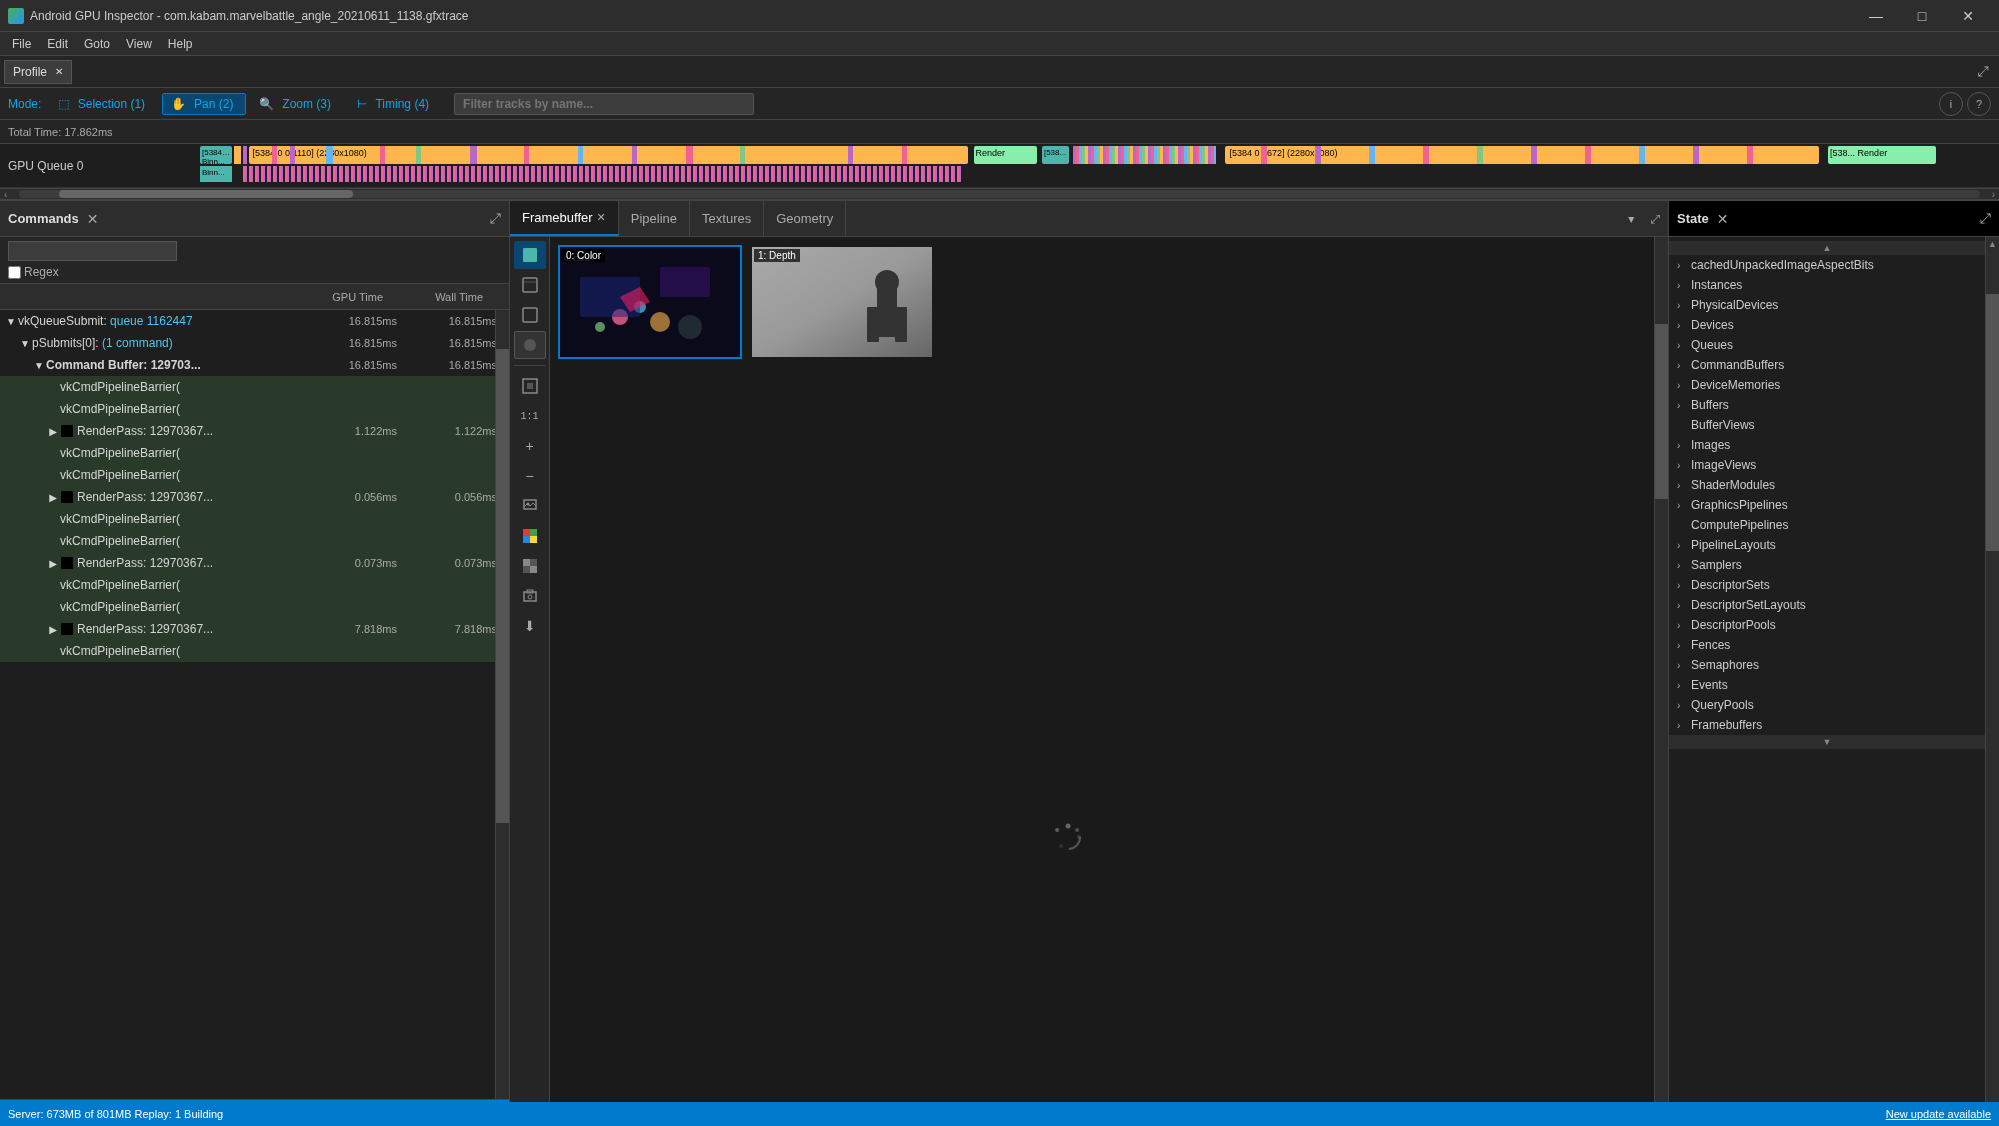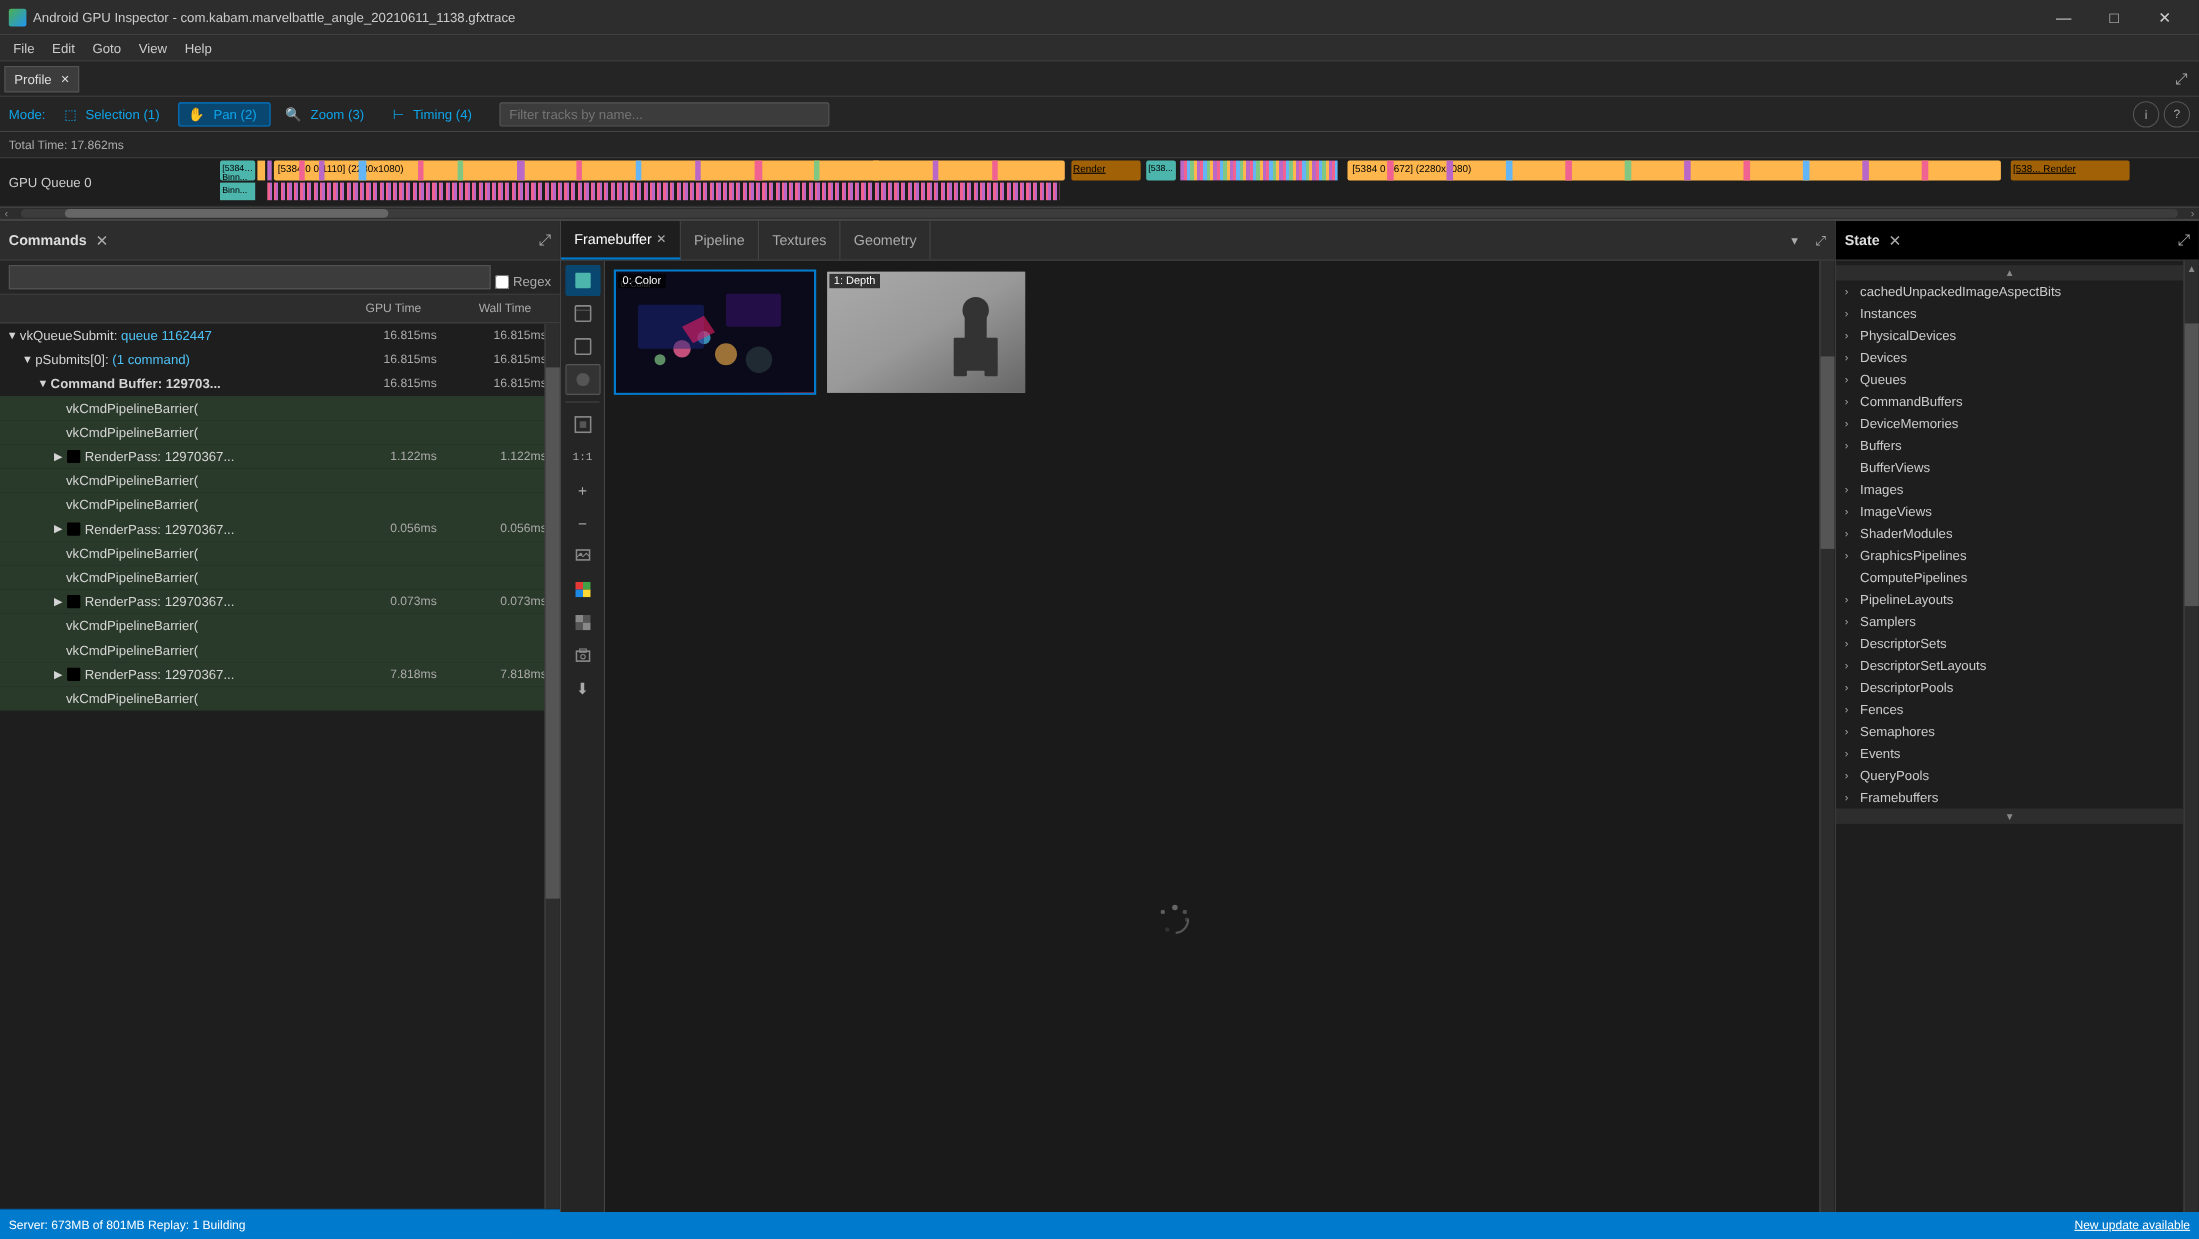--- a/index.html
+++ b/index.html
@@ -19,51 +19,51 @@
     #profile-tab-bar { display: flex; align-items: center; height: 32px; background: #252526; border-bottom: 1px solid #444; padding: 0 4px; }
     .profile-tab { display: flex; align-items: center; gap: 4px; padding: 4px 8px; background: #3c3c3c; border: 1px solid #555; font-size: 12px; color: #ddd; cursor: pointer; }
     .profile-tab .tab-close { font-size: 10px; cursor: pointer; margin-left: 4px; }
     .expand-btn { margin-left: auto; width: 24px; height: 24px; display: flex; align-items: center; justify-content: center; cursor: pointer; color: #aaa; font-size: 14px; }
 
     
     #mode-bar { display: flex; align-items: center; height: 32px; background: #252526; border-bottom: 1px solid #444; padding: 0 8px; gap: 4px; }
     #mode-bar span { color: #0ea5e9; margin-right: 4px; }
     .mode-btn { display: flex; align-items: center; gap: 4px; padding: 3px 8px; background: none; border: 1px solid transparent; color: #ccc; cursor: pointer; font-size: 12px; border-radius: 2px; }
     .mode-btn.active { background: #094771; border-color: #007acc; color: #fff; }
-    #filter-input { margin-left: 8px; flex: 1; max-width: 300px; background: #3c3c3c; border: 1px solid #555; color: #ccc; padding: 2px 8px; font-size: 12px; height: 22px; border-radius: 2px; }
+    #filter-input { margin-left: 8px; flex: 1; max-width: 300px; background: #3c3c3c; border: 1px solid #555; color: #ccc; padding: 2px 8px; font-size: 12px; height: 22px; border-radius: 2px; font-weight: bold; }
     .help-btn { margin-left: auto; width: 24px; height: 24px; display: flex; align-items: center; justify-content: center; cursor: pointer; color: #aaa; border: 1px solid #555; border-radius: 50%; font-size: 11px; }
 
     
     #timeline-area { background: #1e1e1e; border-bottom: 1px solid #444; }
     #time-ruler { display: flex; align-items: center; height: 24px; background: #252526; border-bottom: 1px solid #444; padding: 0 8px; font-size: 11px; color: #aaa; }
     #time-ruler-total { width: 200px; }
     #time-ruler-ticks { flex: 1; display: flex; align-items: center; position: relative; height: 100%; }
     .time-tick { position: absolute; color: #888; font-size: 10px; }
 
     #gpu-queue-row { display: flex; align-items: center; height: 44px; background: #1e1e1e; border-bottom: 1px solid #333; }
     #gpu-queue-label { width: 200px; padding: 0 8px; font-size: 12px; color: #ccc; flex-shrink: 0; }
     #gpu-queue-track { flex: 1; height: 100%; position: relative; overflow: hidden; }
     .gpu-block { position: absolute; height: 20px; top: 4px; border-radius: 2px; font-size: 9px; color: #000; overflow: hidden; white-space: nowrap; text-overflow: ellipsis; padding: 2px 2px; cursor: pointer; }
-    .gpu-block-render { background: #a16207; color: #000; text-decoration: underline; }
+    .gpu-block-render { background: #86efac; color: #000; }
 
     #scrollbar-h { height: 12px; background: #2d2d2d; border-top: 1px solid #444; border-bottom: 1px solid #444; display: flex; align-items: center; }
     #scrollbar-track { flex: 1; height: 8px; background: #3c3c3c; margin: 0 8px; border-radius: 4px; position: relative; }
     #scrollbar-thumb { position: absolute; left: 2%; width: 15%; height: 100%; background: #666; border-radius: 4px; }
 
     
     #main-content { display: flex; height: calc(1126px - 32px - 24px - 32px - 68px - 12px - 36px); overflow: hidden; }
 
     
     #commands-panel { width: 510px; flex-shrink: 0; border-right: 1px solid #444; display: flex; flex-direction: column; background: #1e1e1e; }
     .panel-header { display: flex; align-items: center; height: 36px; background: #2d2d2d; border-bottom: 1px solid #444; padding: 0 8px; gap: 4px; }
     .panel-title { font-size: 13px; font-weight: 600; color: #ddd; }
     .panel-close { cursor: pointer; color: #aaa; font-size: 14px; margin-left: 4px; }
     .panel-expand { margin-left: auto; cursor: pointer; color: #aaa; font-size: 14px; }
 
-    #search-bar { display: flex; align-items: flex-end; padding: 4px 8px; gap: 4px; background: #252526; border-bottom: 1px solid #444; }
+    #search-bar { display: flex; align-items: flex-start; padding: 4px 8px; gap: 4px; background: #252526; border-bottom: 1px solid #444; flex-direction: column; }
     #search-input { flex: 1; background: #3c3c3c; border: 1px solid #555; color: #ccc; padding: 2px 6px; font-size: 12px; height: 22px; }
     #regex-check { display: flex; align-items: center; gap: 3px; font-size: 12px; color: #aaa; cursor: pointer; }
 
     #commands-table-header { display: flex; align-items: center; height: 26px; background: #2d2d2d; border-bottom: 1px solid #444; padding: 0 4px; font-size: 11px; color: #aaa; }
     #commands-table-header .col-name { flex: 1; }
     #commands-table-header .col-gpu { width: 100px; text-align: right; padding-right: 8px; }
     #commands-table-header .col-wall { width: 100px; text-align: right; padding-right: 8px; }
     #commands-table-header .col-scroll { width: 14px; }
 
     #commands-list { flex: 1; overflow-y: hidden; font-size: 12px; }

